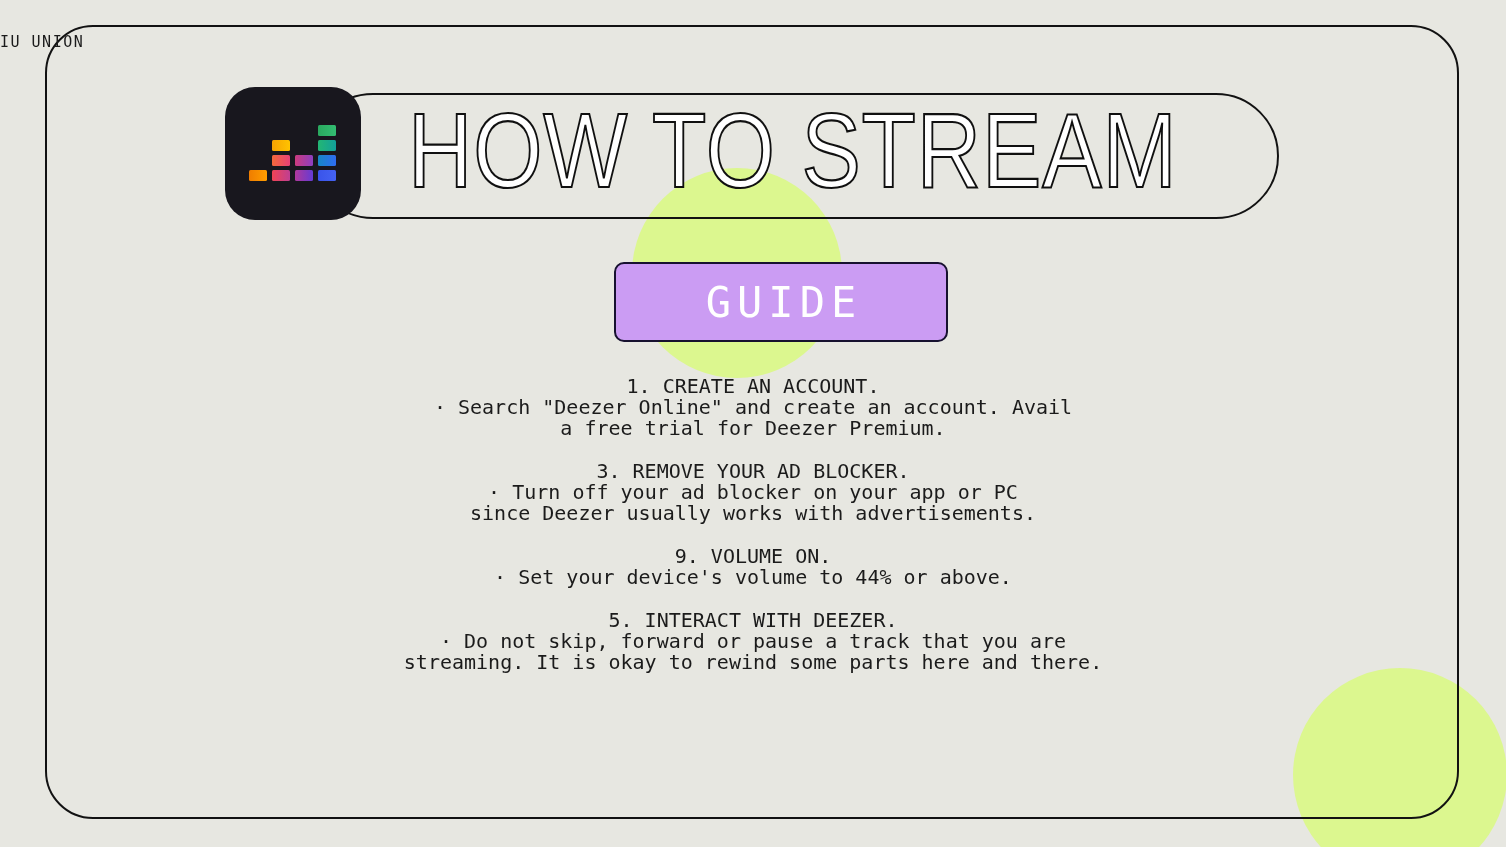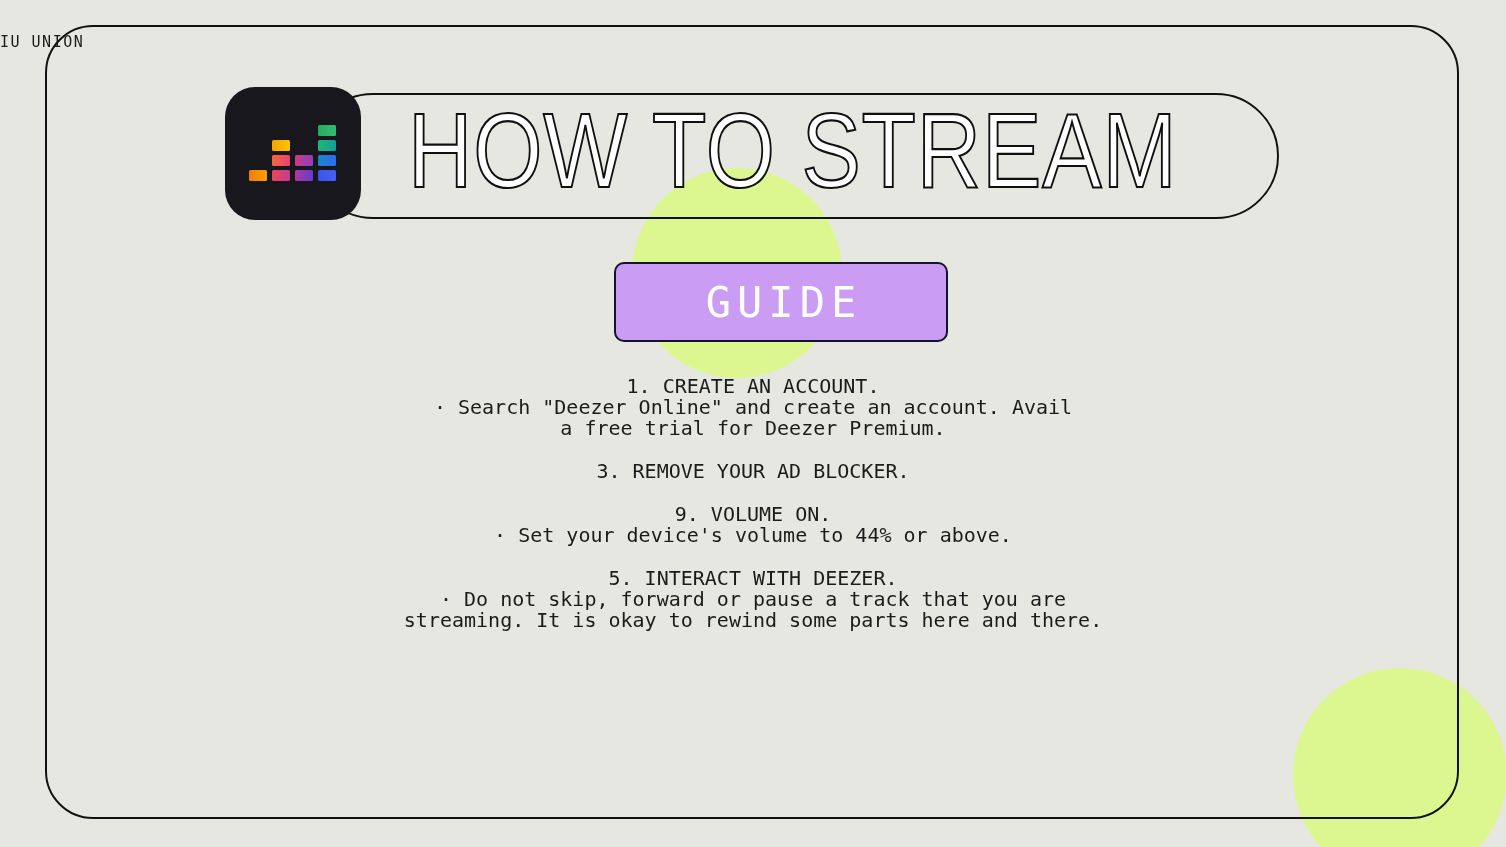--- a/index.html
+++ b/index.html
@@ -128,20 +128,22 @@
   <button class="guide">GUIDE</button>
 
   <main class="content">
     <section class="step">
       <div class="step-heading">1. CREATE AN ACCOUNT.</div>
       <div class="step-body">· Search "Deezer Online" and create an account. Avail
 a free trial for Deezer Premium.</div>
     </section>
     <section class="step">
       <div class="step-heading">3. REMOVE YOUR AD BLOCKER.</div>
+      <div class="step-body">· Turn off your ad blocker on your app or PC
+since Deezer usually works with advertisements.</div>
     </section>
     <section class="step">
       <div class="step-heading">9. VOLUME ON.</div>
       <div class="step-body">· Set your device's volume to 44% or above.</div>
     </section>
     <section class="step">
       <div class="step-heading">5. INTERACT WITH DEEZER.</div>
       <div class="step-body">· Do not skip, forward or pause a track that you are
 streaming. It is okay to rewind some parts here and there.</div>
     </section>

